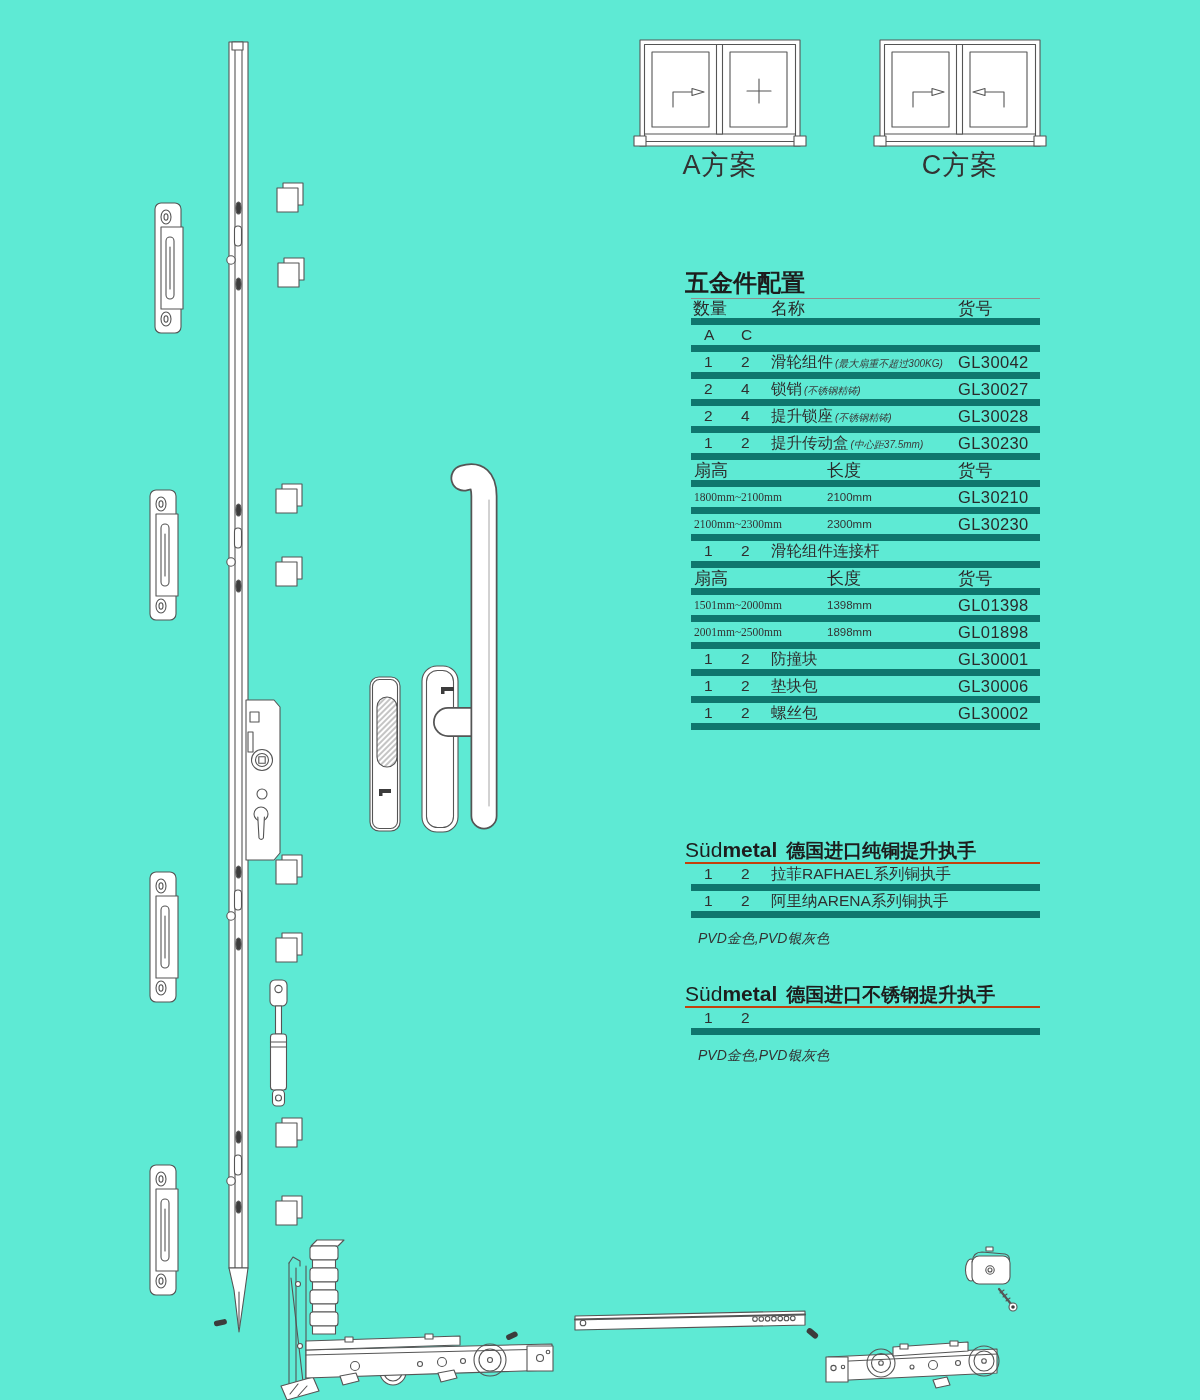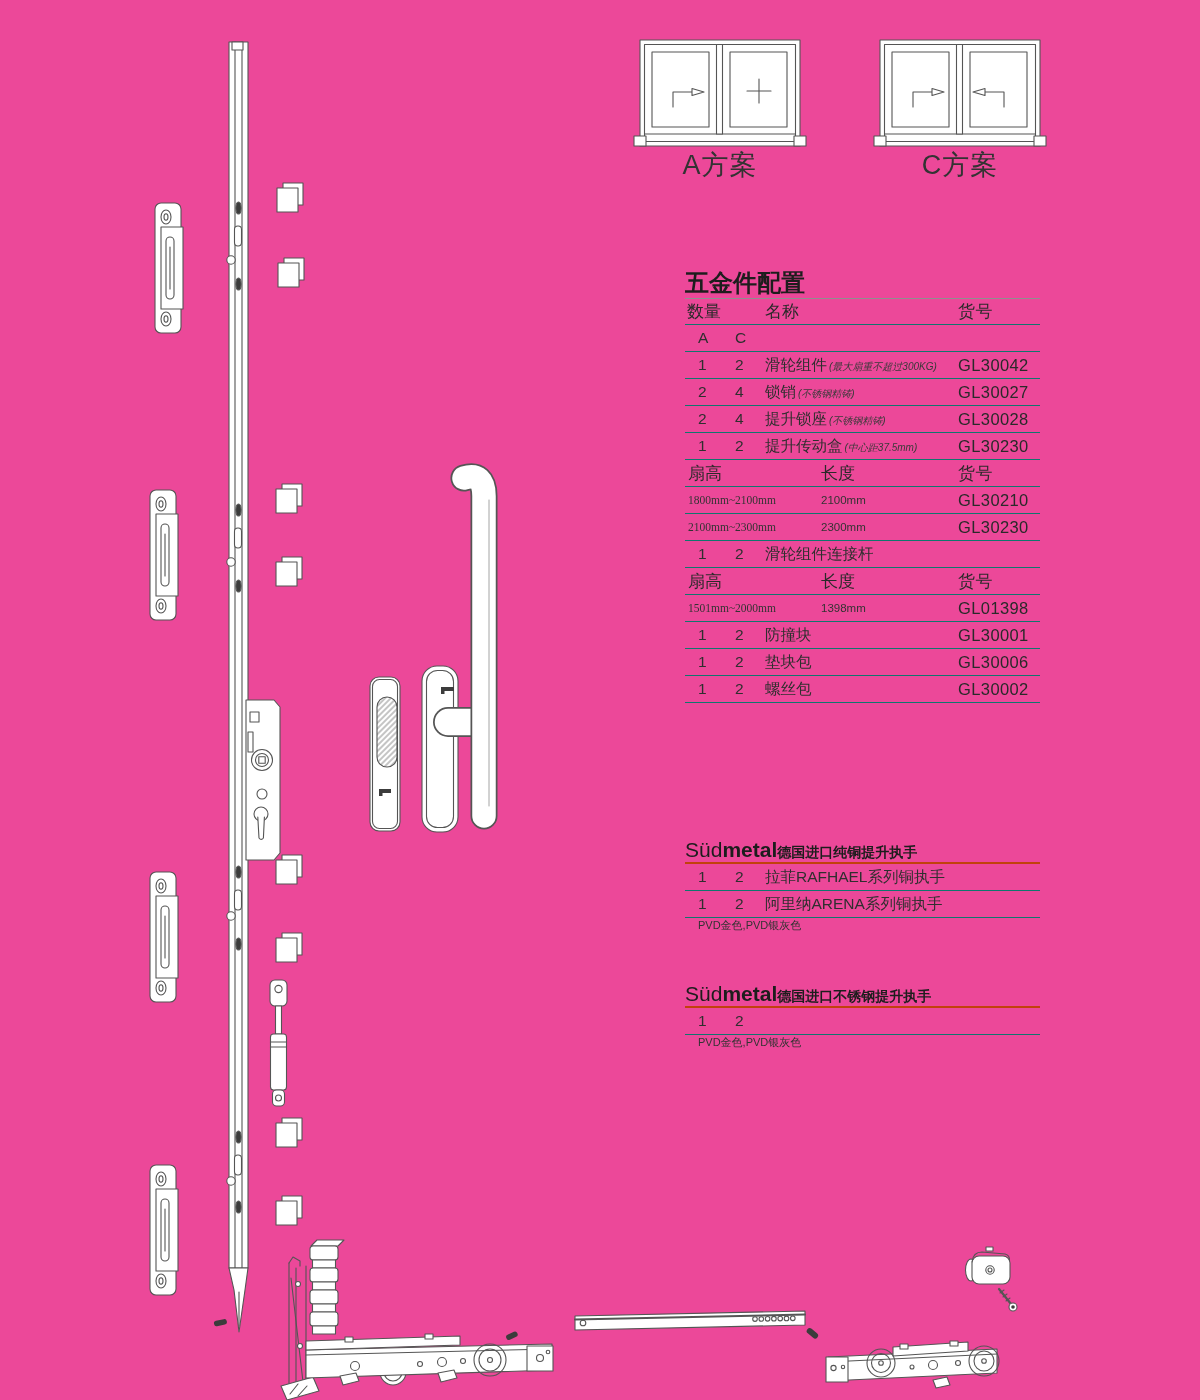--- a/index.html
+++ b/index.html
@@ -1,44 +1,44 @@
 <!DOCTYPE html>
 <html><head>
 <meta charset="utf-8">
 <style>
   html,body{margin:0;padding:0;background:#fff;}
   body{width:1200px;height:1400px;position:relative;font-family:"Liberation Sans",sans-serif;color:#2f2f2f;}
-  .page{position:relative;width:1200px;height:1400px;overflow:hidden;background:#ec4899;}
+  .page{position:relative;width:1200px;height:1400px;overflow:hidden;background:#5eead4;}
   svg.art{position:absolute;left:0;top:0;}
 
   .scheme-label{position:absolute;width:160px;top:147px;text-align:center;font-size:27px;color:#333;letter-spacing:1px;}
   #schemeA{left:640px;} #schemeC{left:880px;}
 
   .tablewrap{position:absolute;left:685px;top:272px;width:355px;}
   .tbl-title{font-size:24px;font-weight:700;color:#1d1d1d;height:26px;line-height:22px;}
-  .row{display:flex;align-items:center;height:27px;border-bottom:1px solid #0f766e;box-sizing:border-box;font-size:15.5px;color:#2f2f2f;}
+  .row{display:flex;align-items:center;height:27px;border-bottom:7px solid #0f766e;box-sizing:border-box;font-size:15.5px;color:#2f2f2f;margin-left:6px;}
   .row.first{border-top:1px solid #8f8f8f;}
   .c-a{flex:0 0 37px;padding-left:13px;box-sizing:border-box;}
   .c-c{flex:0 0 43px;padding-left:13px;box-sizing:border-box;}
   .c-name{flex:1;white-space:nowrap;}
   .c-code{flex:0 0 82px;font-size:16.5px;letter-spacing:.4px;color:#2a2a2a;}
   .h-qty{flex:0 0 80px;padding-left:2px;box-sizing:border-box;}
   .hd{font-size:17px;color:#2a2a2a;}
   .c-sash{flex:0 0 136px;padding-left:3px;box-sizing:border-box;font-family:Liberation Serif, serif;}
   .c-len{flex:1;}
   .sz{font-size:11.5px;color:#333;}
   .note{font-size:10px;color:#3a3a3a;margin-left:2px;font-style:italic;}
 
   .section{position:absolute;left:685px;width:355px;}
   #brassSection{top:838px;} #steelSection{top:982px;}
   .sec-head{display:flex;align-items:baseline;height:26px;border-bottom:2px solid #c2410c;box-sizing:border-box;}
   .brand-light{font-size:21px;font-weight:400;color:#1d1d1d;}
   .brand-bold{font-size:21px;font-weight:700;color:#1d1d1d;}
-  .sec-title{font-size:14px;font-weight:700;color:#1d1d1d;margin-left:0;}
-  .finish-note{font-size:11px;color:#333;margin-top:0;padding-left:13px;}
+  .sec-title{font-size:19px;font-weight:700;color:#1d1d1d;margin-left:9px;}
+  .finish-note{font-size:14px;color:#333;margin-top:12px;padding-left:13px;font-style:italic;}
 </style>
 </head>
 <body>
 
 <div class="page">
 
 <svg class="art" width="1200" height="1400" viewBox="0 0 1200 1400">
   <defs>
     <pattern id="hatch" width="4" height="4" patternUnits="userSpaceOnUse" patternTransform="rotate(45)">
       <line x1="2" y1="0" x2="2" y2="4" stroke="#8a8a8a" stroke-width="1"></line>
@@ -423,20 +423,25 @@
     <span class="c-sash hd">扇高</span>
     <span class="c-len hd">长度</span>
     <span class="c-code hd">货号</span>
   </div>
 
   <div class="row">
     <span class="c-sash sz">1501mm~2000mm</span>
     <span class="c-len sz">1398mm</span>
     <span class="c-code">GL01398</span>
   </div>
+  <div class="row">
+    <span class="c-sash sz">2001mm~2500mm</span>
+    <span class="c-len sz">1898mm</span>
+    <span class="c-code">GL01898</span>
+  </div>
 
   <div class="row">
     <span class="c-a">1</span>
     <span class="c-c">2</span>
     <span class="c-name">防撞块</span>
     <span class="c-code">GL30001</span>
   </div>
   <div class="row">
     <span class="c-a">1</span>
     <span class="c-c">2</span>

